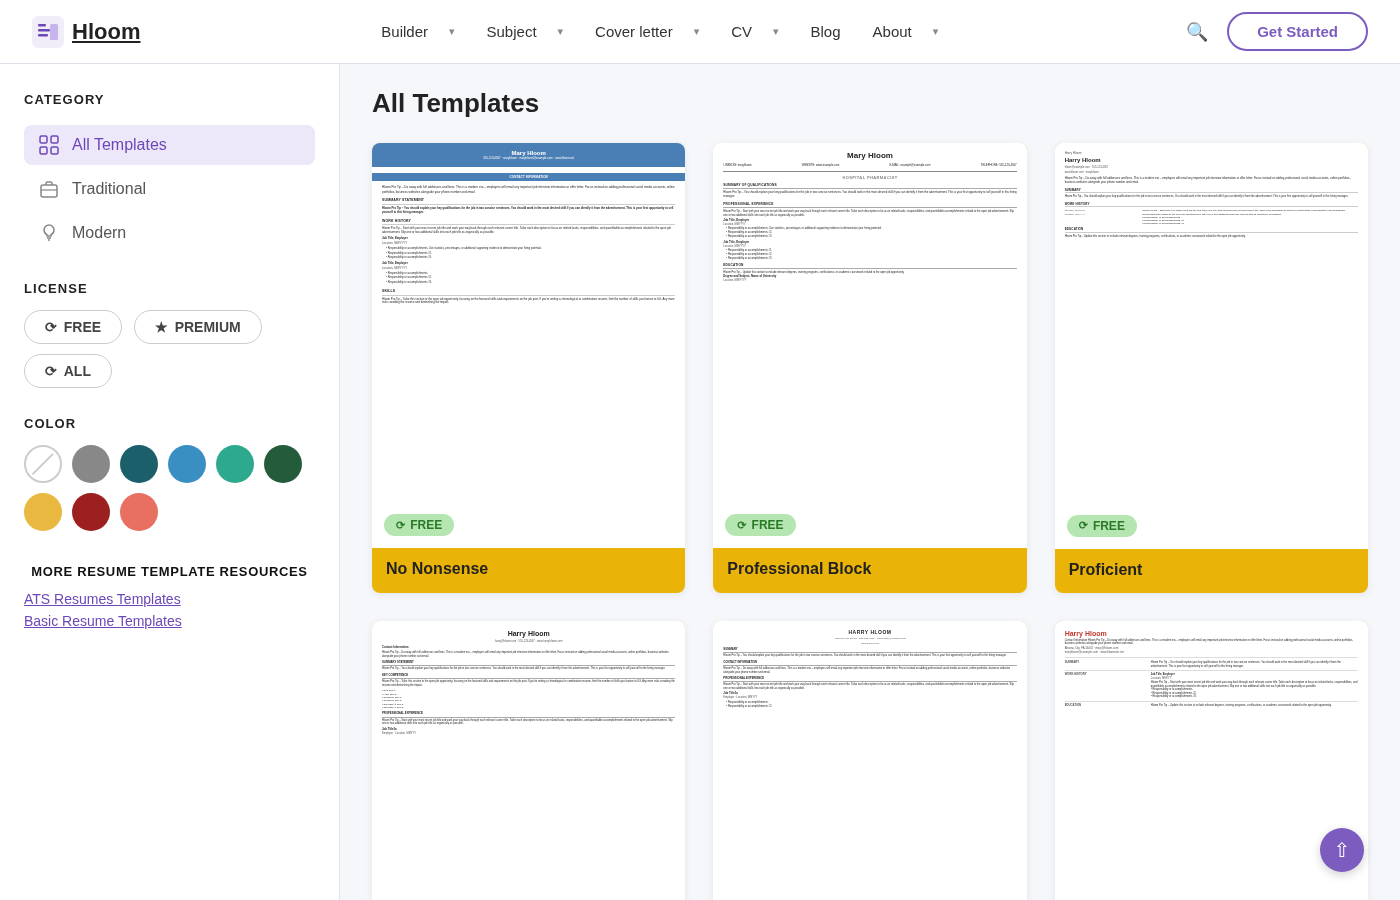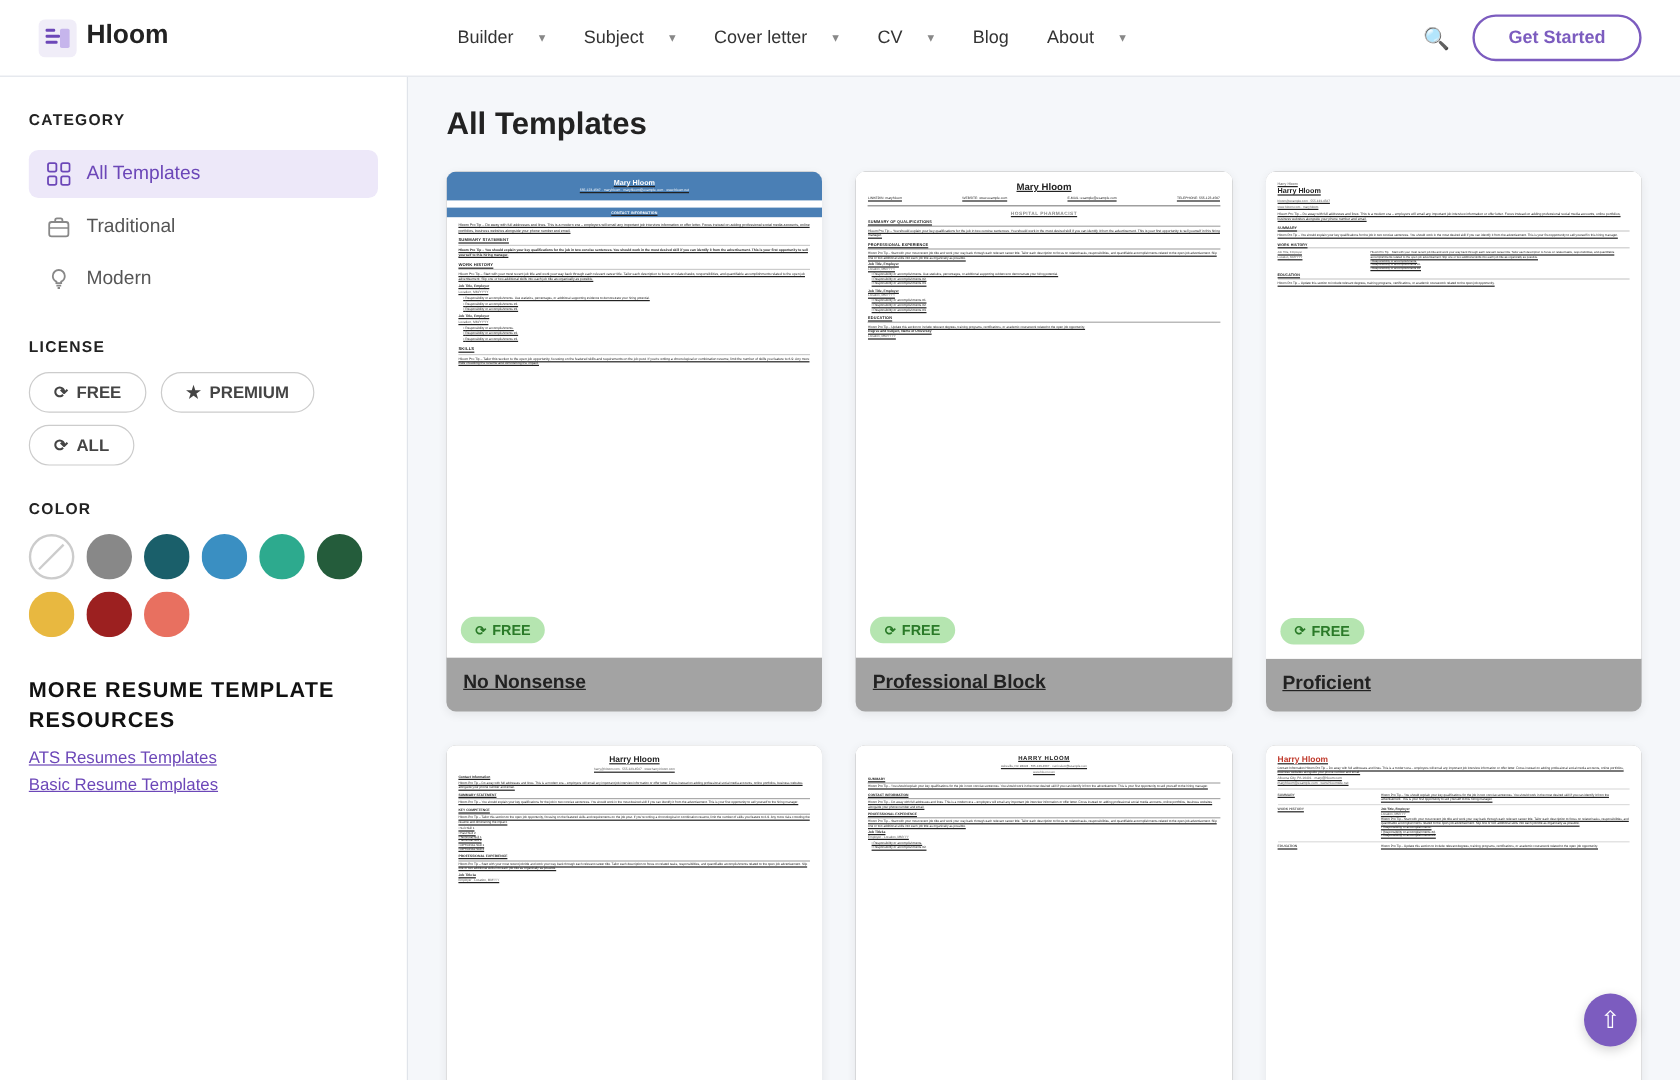--- a/index.html
+++ b/index.html
@@ -65,38 +65,38 @@
       width: 38px; height: 38px; border-radius: 50%; cursor: pointer;
       border: 2px solid transparent; transition: border .13s;
     }
     .color-swatch.none { background: #fff; border: 2px solid #ccc; position: relative; }
     .color-swatch.none::after {
       content: ''; position: absolute; top: 50%; left: 8%; width: 84%; height: 2px;
       background: #ccc; transform: rotate(-45deg) translateY(-50%);
     }
 
     .resources-section { margin-top: 4px; }
-    .resources-title { font-size: 18px; font-weight: 800; text-transform: uppercase; letter-spacing: .05em; color: #111; margin-bottom: 10px; line-height: 1.4; }
+    .resources-title { font-size: 13px; font-weight: 800; text-transform: uppercase; letter-spacing: .05em; color: #111; margin-bottom: 10px; line-height: 1.4; text-align: center; }
     .resource-link { display: block; color: #6c47b8; font-size: 14px; margin-bottom: 6px; cursor: pointer; text-decoration: underline; }
 
     
     .main-content { flex: 1; padding: 24px 32px; overflow-y: auto; }
     .main-header { margin-bottom: 24px; }
     .main-title { font-size: 26px; font-weight: 700; color: #222; }
 
     .templates-grid {
       display: grid;
       grid-template-columns: repeat(3, 1fr);
       gap: 28px;
     }
 
     .template-card {
-      background: #a3a3a3; border-radius: 8px; overflow: hidden;
+      background: #eab308; border-radius: 8px; overflow: hidden;
       box-shadow: 0 2px 8px rgba(0,0,0,.07);
-      cursor: pointer; transition: box-shadow .15s; text-decoration: underline;
+      cursor: pointer; transition: box-shadow .15s;
     }
 
     .template-preview {
       width: 100%; aspect-ratio: 8.5/11;
       background: #f9f9f9; position: relative; overflow: hidden;
       display: flex; align-items: stretch;
     }
 
     
     .resume-mini {
@@ -134,21 +134,21 @@
       width: 44px; height: 44px; border-radius: 50%;
       background: #7c5cbf; color: #fff; border: none;
       font-size: 20px; cursor: pointer; display: flex; align-items: center; justify-content: center;
       box-shadow: 0 3px 10px rgba(0,0,0,.18);
     }
   </style>
 </head>
 <body>
 
 <nav>
-  <div style="display:flex;align-items:flex-start;gap:8px;cursor:pointer;">
+  <div style="display:flex;align-items:center;gap:8px;cursor:pointer;text-decoration:underline;">
     <svg width="32" height="32" viewBox="0 0 32 32">
       <rect width="32" height="32" rx="6" fill="#f0edf8"></rect>
       <rect x="6" y="8" width="8" height="2.5" rx="1" fill="#6c47b8"></rect>
       <rect x="6" y="13" width="12" height="2.5" rx="1" fill="#6c47b8"></rect>
       <rect x="6" y="18" width="10" height="2.5" rx="1" fill="#6c47b8"></rect>
       <rect x="18" y="8" width="8" height="16" rx="1.5" fill="#9c7de0" opacity=".5"></rect>
     </svg>
     <span style="font-size:22px;font-weight:700;color:#222;">Hloom</span>
   </div>
 

